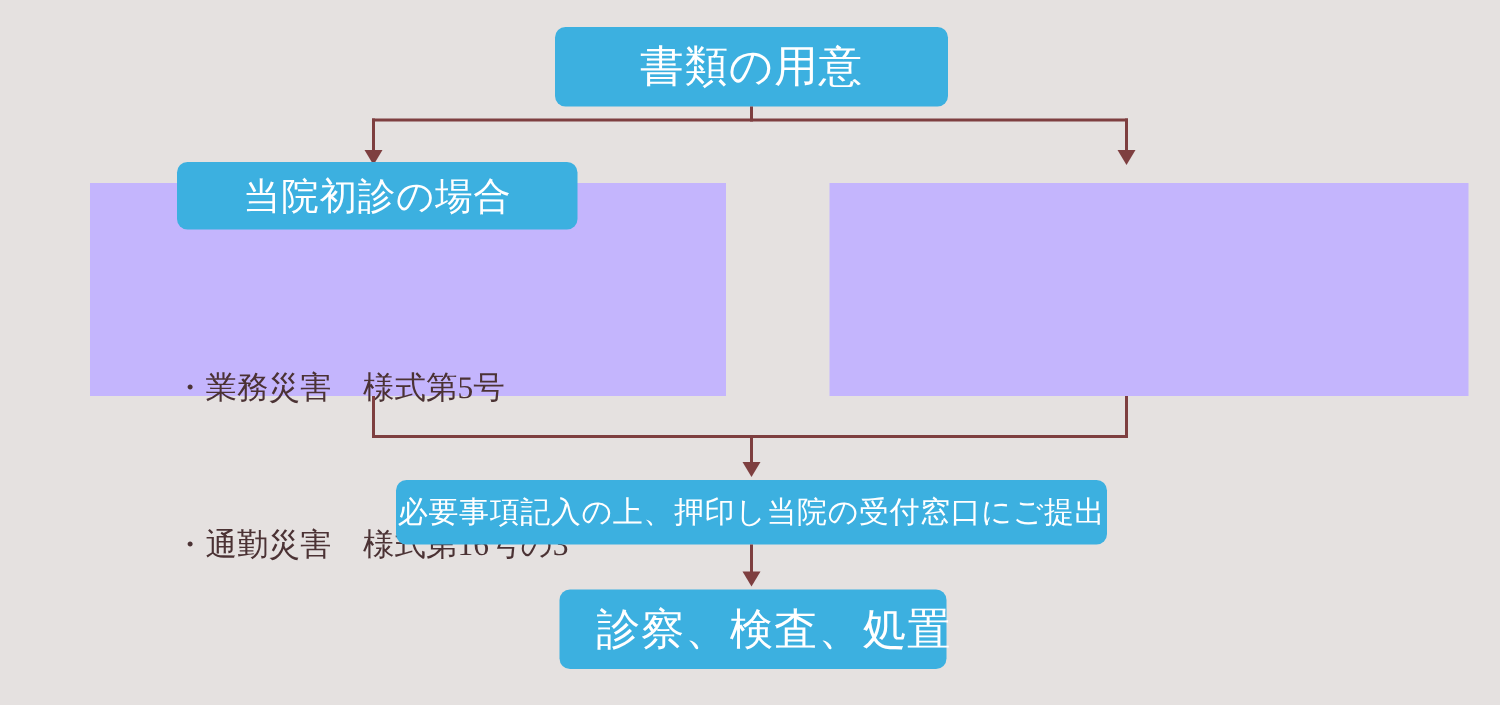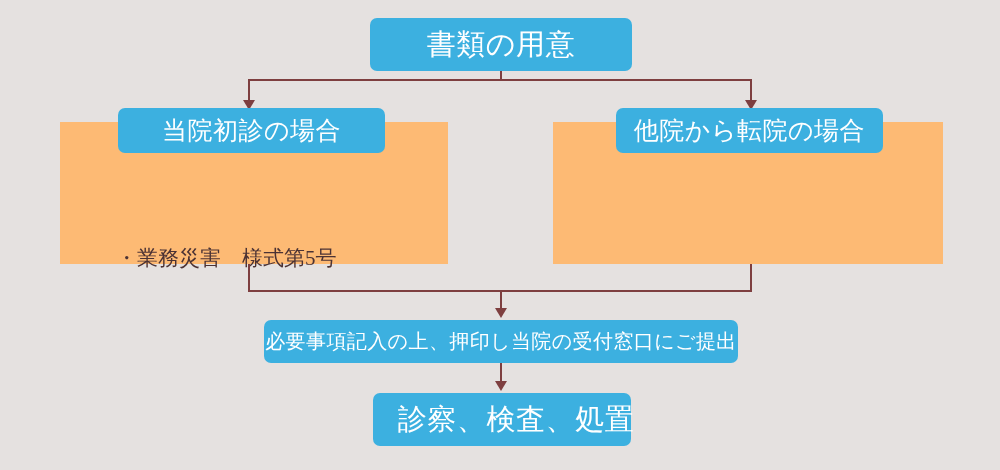--- a/index.html
+++ b/index.html
@@ -57,21 +57,22 @@
     height: 53px;
     font-size: 29px;
     padding-left: 28px;
   }
 
   
   .panel {
     position: absolute;
     top: 122px;
     height: 142px;
-    background: #fdba74;
+    background: #c4b5fd;
+    padding-left: 36px;
   }
   .panel-left  { left: 60px;  width: 388px; }
   .panel-right { left: 553px; width: 390px; }
 
   .panel-header {
     position: absolute;
     top: -14px;
     height: 45px;
     border-radius: 7px;
     background: #3cb0e0;
@@ -145,25 +146,25 @@
   <div class="line-h c1-bar"></div>
   <div class="line-v c1-leftv"></div>
   <div class="line-v c1-rightv"></div>
   <div class="arrow-down c1-larrow"></div>
   <div class="arrow-down c1-rarrow"></div>
 
   <div class="panel panel-left">
     <div class="panel-header">当院初診の場合</div>
     <div class="panel-list">
       <span class="li">・業務災害　様式第5号</span>
+      <span class="li">・通勤災害　様式第16号の3</span>
     </div>
   </div>
 
   <div class="panel panel-right">
-    <div class="panel-header">他院から転院の場合</div>
     <div class="panel-list">
     </div>
   </div>
 
   <div class="line-v c2-leftv"></div>
   <div class="line-v c2-rightv"></div>
   <div class="line-h c2-bar"></div>
   <div class="line-v c2-stem"></div>
   <div class="arrow-down c2-arrow"></div>
 

